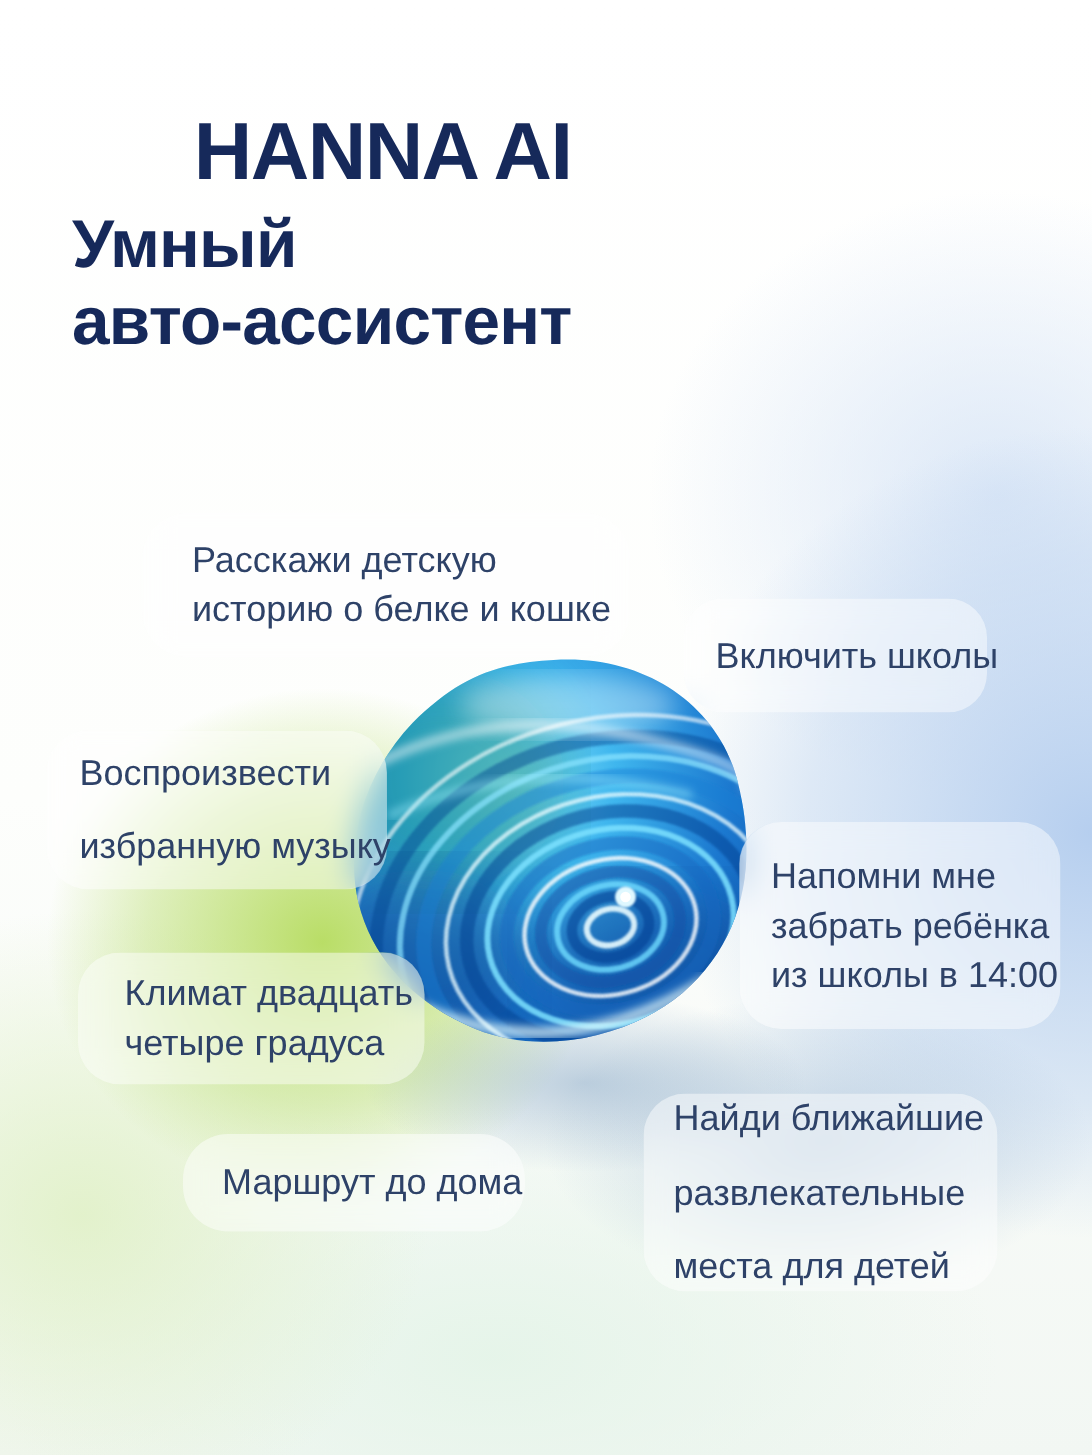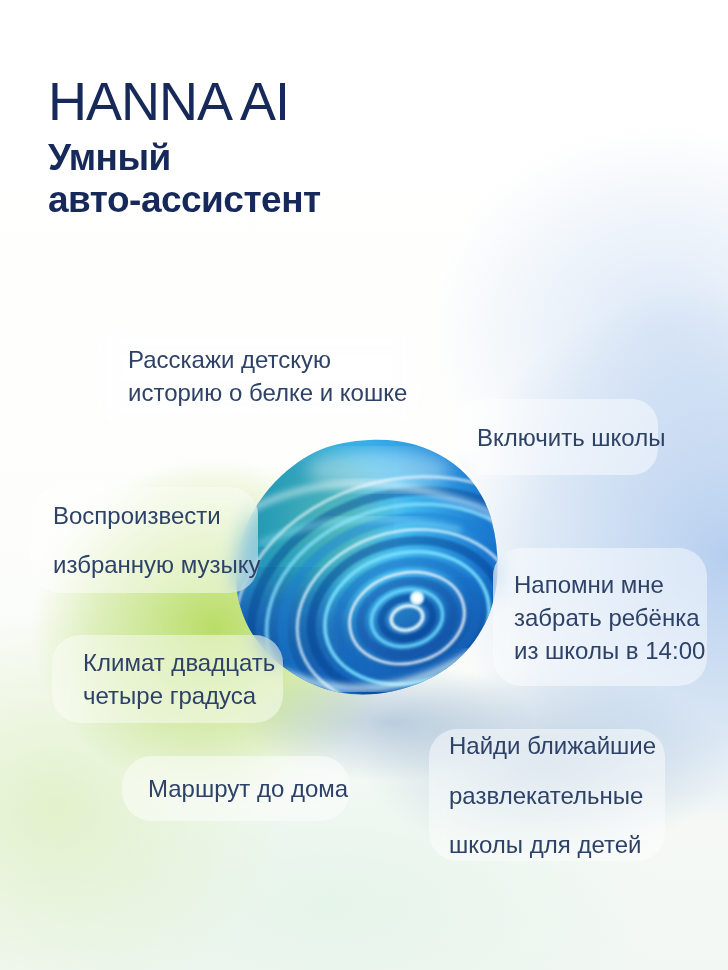--- a/index.html
+++ b/index.html
@@ -14,36 +14,36 @@
       radial-gradient(ellipse 255px 235px at 215px 628px, rgba(176,217,82,0.88), rgba(186,222,112,0.45) 46%, rgba(200,230,150,0) 72%),
       radial-gradient(ellipse 330px 290px at 55px 810px, rgba(223,240,196,0.85), rgba(223,240,196,0) 70%),
       radial-gradient(ellipse 260px 140px at 545px 762px, rgba(148,178,210,0.55), rgba(148,178,210,0) 70%),
       radial-gradient(ellipse 345px 330px at 728px 555px, rgba(178,204,238,0.95), rgba(190,212,240,0.5) 55%, rgba(200,220,245,0) 82%),
       radial-gradient(ellipse 310px 270px at 665px 330px, rgba(214,228,246,0.85), rgba(214,228,246,0) 75%),
       radial-gradient(ellipse 420px 210px at 330px 905px, rgba(228,244,232,0.9), rgba(228,244,232,0) 80%),
       linear-gradient(180deg, #ffffff 0%, #fdfefc 55%, #f2f7f3 100%);
   }
 
   .title-block { position:absolute; left:48px; top:74px; color:#16295a; }
-  .title-block h1 { font-size:54px; line-height:1.02; font-weight:400; letter-spacing:-1px; }
-  .title-block .subtitle { font-size:37px; line-height:1.14; font-weight:700; letter-spacing:-0.5px; margin-top:8px; }
+  .title-block h1 { font-size:54px; line-height:1.02; font-weight:700; letter-spacing:-1px;text-align:right; }
+  .title-block .subtitle { font-size:45px; line-height:1.14; font-weight:700; letter-spacing:-0.5px; margin-top:8px; }
 
   .orb-wrap { position:absolute; left:229px; top:432px; width:278px; height:272px; }
 
   .bubble {
     position:absolute;
     background:rgba(255,255,255,0.47);
     backdrop-filter: blur(10px);
     -webkit-backdrop-filter: blur(10px);
     display:flex; flex-direction:column; justify-content:center;
     color:#2e4268; font-size:24px; line-height:33px;
   }
   .bubble span { display:block; white-space:nowrap; }
 
-  .b-story   { left:95px;  top:328px; width:325px; height:96px;  border-radius:30px; padding-left:33px; }
+  .b-story   { left:95px;  top:342px; width:325px; height:96px;  border-radius:30px; padding-left:33px; }
   .b-screen  { left:456px; top:399px; width:202px; height:76px;  border-radius:26px; padding-left:21px; }
   .b-music   { left:31px;  top:487px; width:227px; height:106px; border-radius:28px; padding-left:22px;gap:16px; }
   .b-remind  { left:493px; top:548px; width:214px; height:138px; border-radius:28px; padding-left:21px; }
   .b-climate { left:52px;  top:635px; width:231px; height:88px;  border-radius:28px; padding-left:31px; }
   .b-route   { left:122px; top:756px; width:228px; height:65px;  border-radius:30px; padding-left:26px; }
   .b-places  { left:429px; top:729px; width:236px; height:132px; border-radius:28px; padding-left:20px;justify-content:space-between; }
 </style>
 </head>
 <body>
 
@@ -141,16 +141,16 @@
     <span>четыре градуса</span>
   </div>
 
   <div class="bubble b-route">
     <span>Маршрут до дома</span>
   </div>
 
   <div class="bubble b-places">
     <span>Найди ближайшие</span>
     <span>развлекательные</span>
-    <span>школы для детей</span>
+    <span>места для детей</span>
   </div>
 
 </div>
 
 </body></html>

